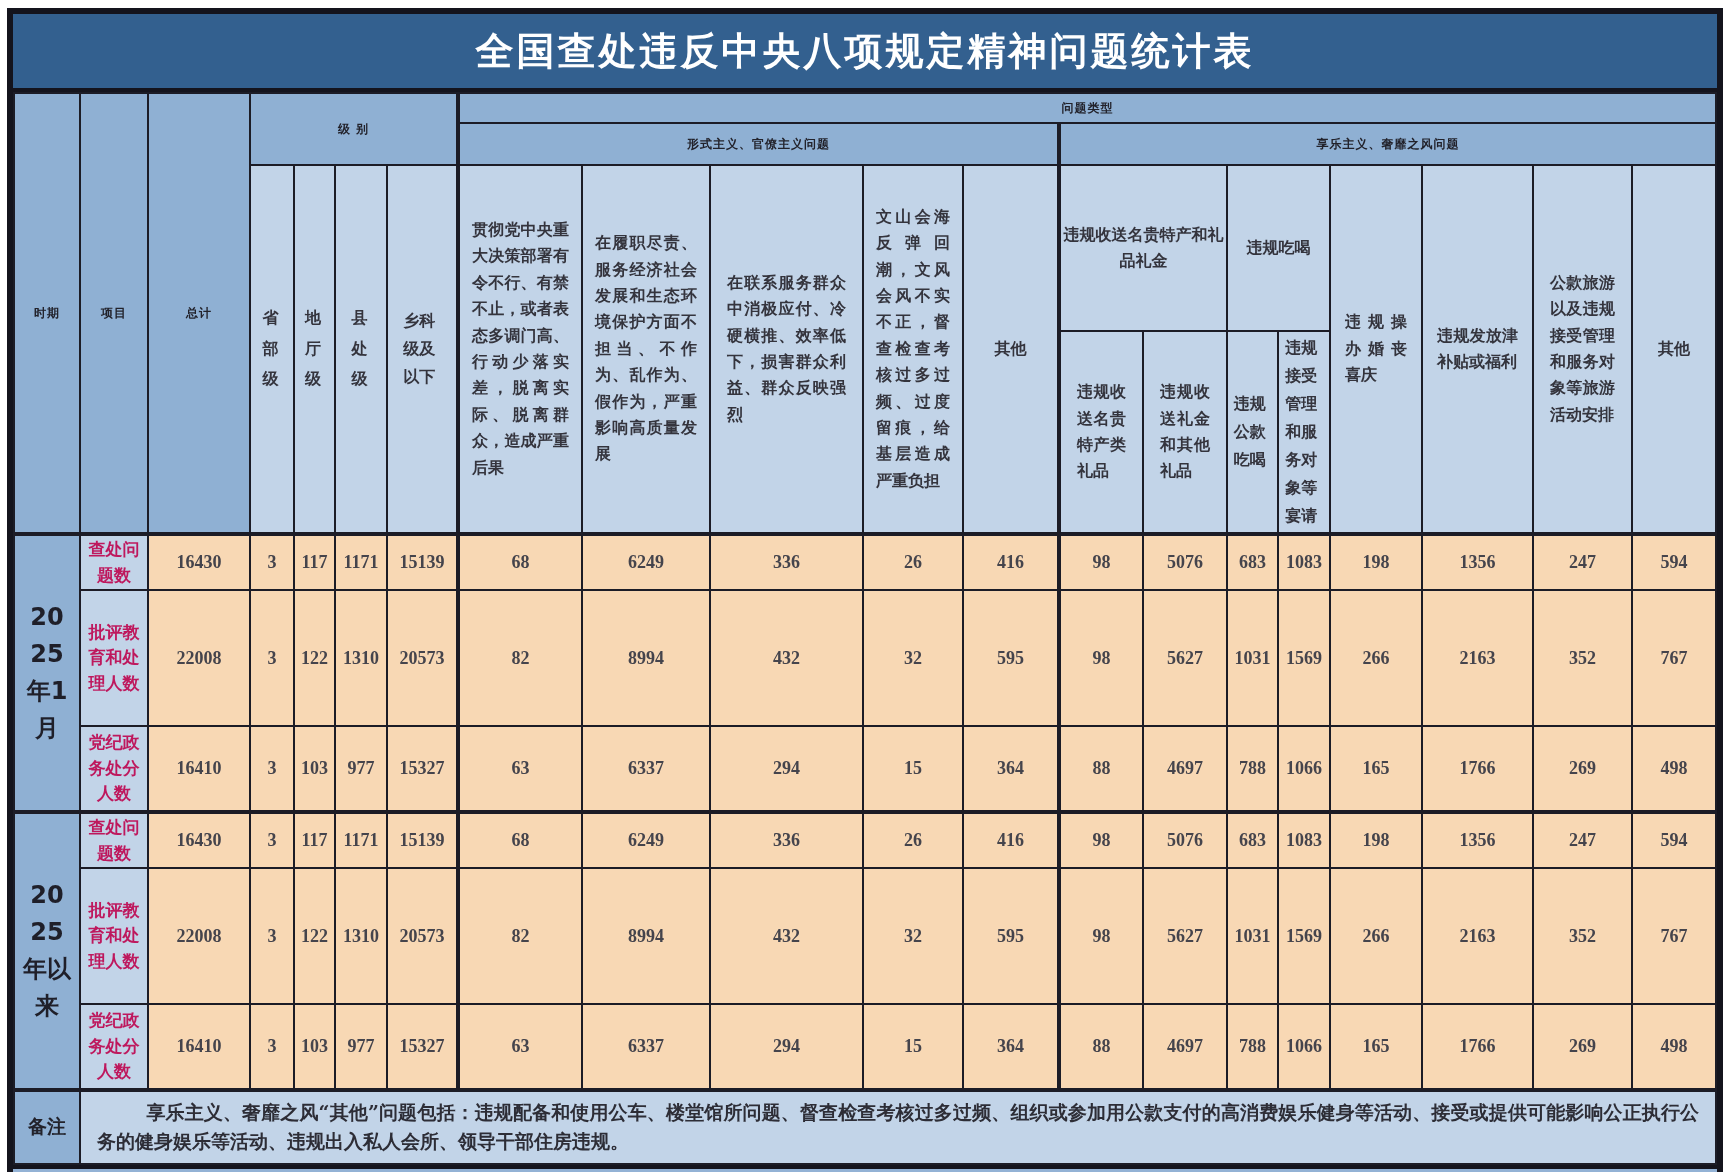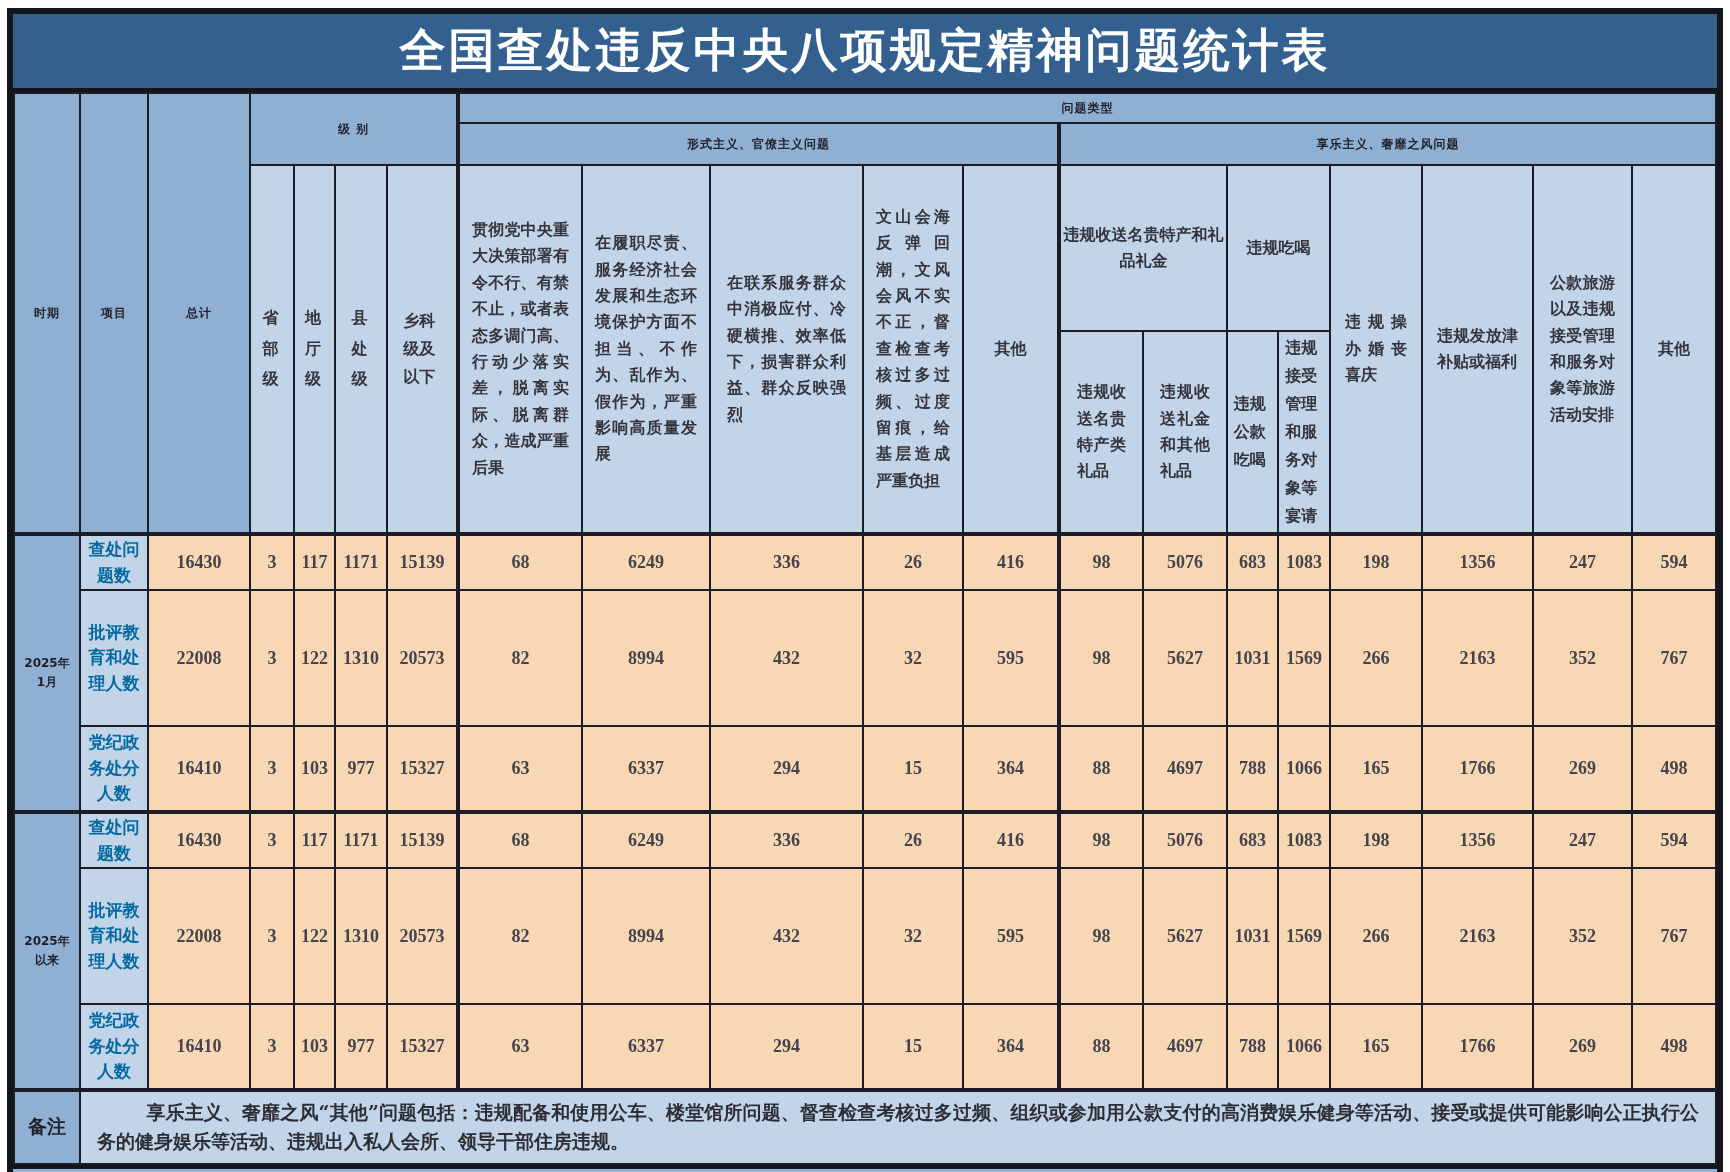--- a/index.html
+++ b/index.html
@@ -1,19 +1,19 @@
 <!DOCTYPE html>
 <html><head>
 <meta charset="utf-8">
 <style>
   html,body { margin:0; padding:0; background:#ffffff; font-family:"DejaVu Sans", sans-serif; }
   .sheet { width:1704px; margin:8px auto 0; border:6px solid #14141d; background:#ffffff; }
   .titlebar { height:74px; background:#33608f; border-bottom:4px solid #14141d;
               display:flex; align-items:center; justify-content:center;
-              color:#ffffff; font-size:46px; font-weight:bold; letter-spacing:3px; }
+              color:#ffffff; font-size:38px; font-weight:bold; letter-spacing:3px; }
   table { border-collapse:collapse; table-layout:fixed; width:100%; }
   td { border:2px solid #1c1c26; text-align:center; vertical-align:middle;
        padding:2px; box-sizing:border-box; overflow:hidden; }
   
   tr.hA  { height:30px; }
   tr.hB  { height:42px; }
   tr.hC  { height:166px; }
   tr.hD  { height:200px; }
   tr.r1  { height:56px; }
   tr.r2  { height:136px; }
@@ -23,23 +23,23 @@
   .hdr { background:#8fb0d3; font-weight:bold; font-size:12px; color:#22222b; letter-spacing:1px; }
   .sub { background:#c2d4e8; font-family:"DejaVu Serif", serif; font-weight:bold;
          font-size:16px; color:#34343d; line-height:1.65; }
   .just { text-align:justify; text-justify:inter-ideograph; padding:6px 12px; }
   .pad14 { padding-left:14px; padding-right:14px; }
   .pad16 { padding-left:16px; padding-right:16px;margin-left:28px; }
   .v1 { display:inline-block; width:1.2em; word-break:break-all; line-height:1.9; text-align:left; }
   .v2 { display:inline-block; width:2.35em; word-break:break-all; line-height:1.75; text-align:left; }
   .d { background:#f8d8b4; font-family:"Liberation Serif", serif; font-weight:bold;
        font-size:18px; color:#45444c; }
-  .period { background:#8fb0d3; font-weight:bold; font-size:12px; color:#1f1f29;
+  .period { background:#8fb0d3; font-weight:bold; font-size:24px; color:#1f1f29;
             word-break:break-all; padding:0 7px; line-height:1.55; }
-  .item { background:#c2d4e8; font-weight:bold; font-size:17px; color:#0369a1;
+  .item { background:#c2d4e8; font-weight:bold; font-size:17px; color:#be185d;
           word-break:break-all; padding:0 6px; line-height:1.5; }
   .noteLabel { background:#8fb0d3; font-weight:bold; font-size:19px; color:#22222b; }
   .noteText { background:#c2d4e8; text-align:left; }
   .noteText .txt { display:block; font-family:"DejaVu Serif", serif; font-weight:bold;
                    font-size:19px; color:#2d2d36; line-height:1.55;
                    text-indent:2.6em; text-align:justify; padding:4px 14px; }
   .bL { border-left-width:4px; }
   tr.r1 > td, tr.noteRow > td { border-top-width:4px; }
   .footerBand { height:38px; background:#93b2d5; border-top:4px solid #14141d;
                 display:flex; justify-content:space-between; align-items:center;

